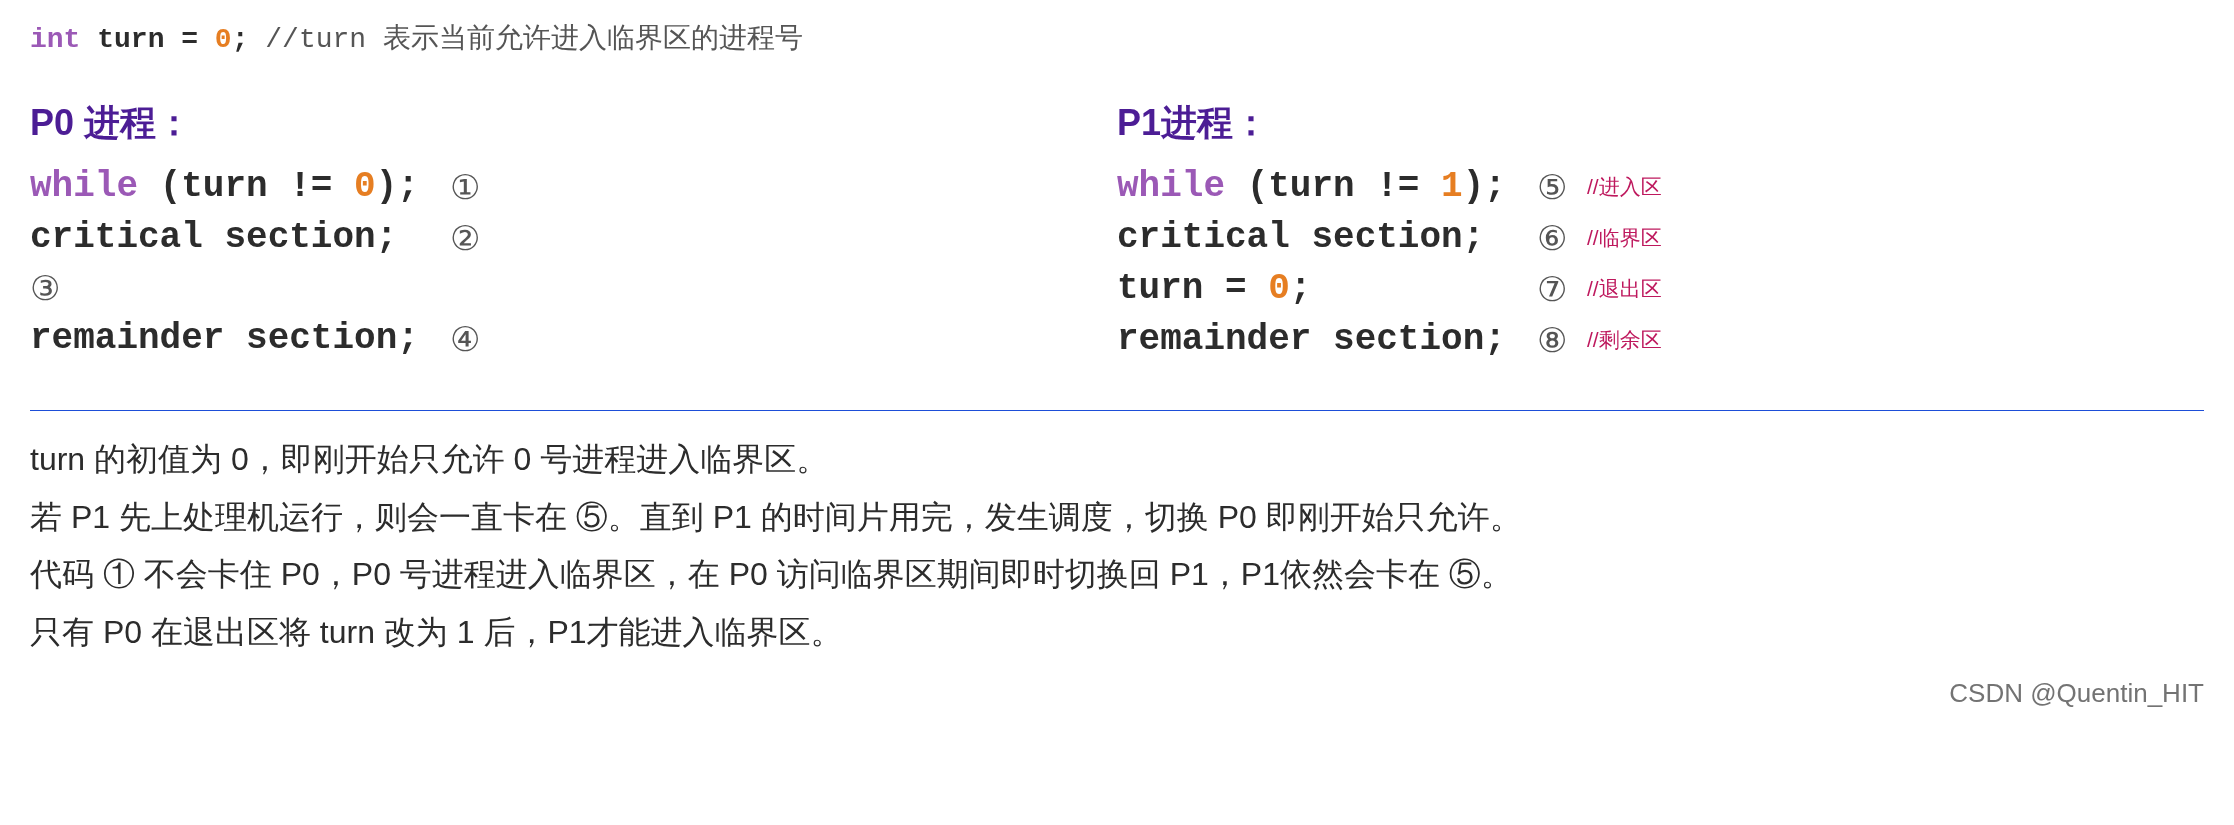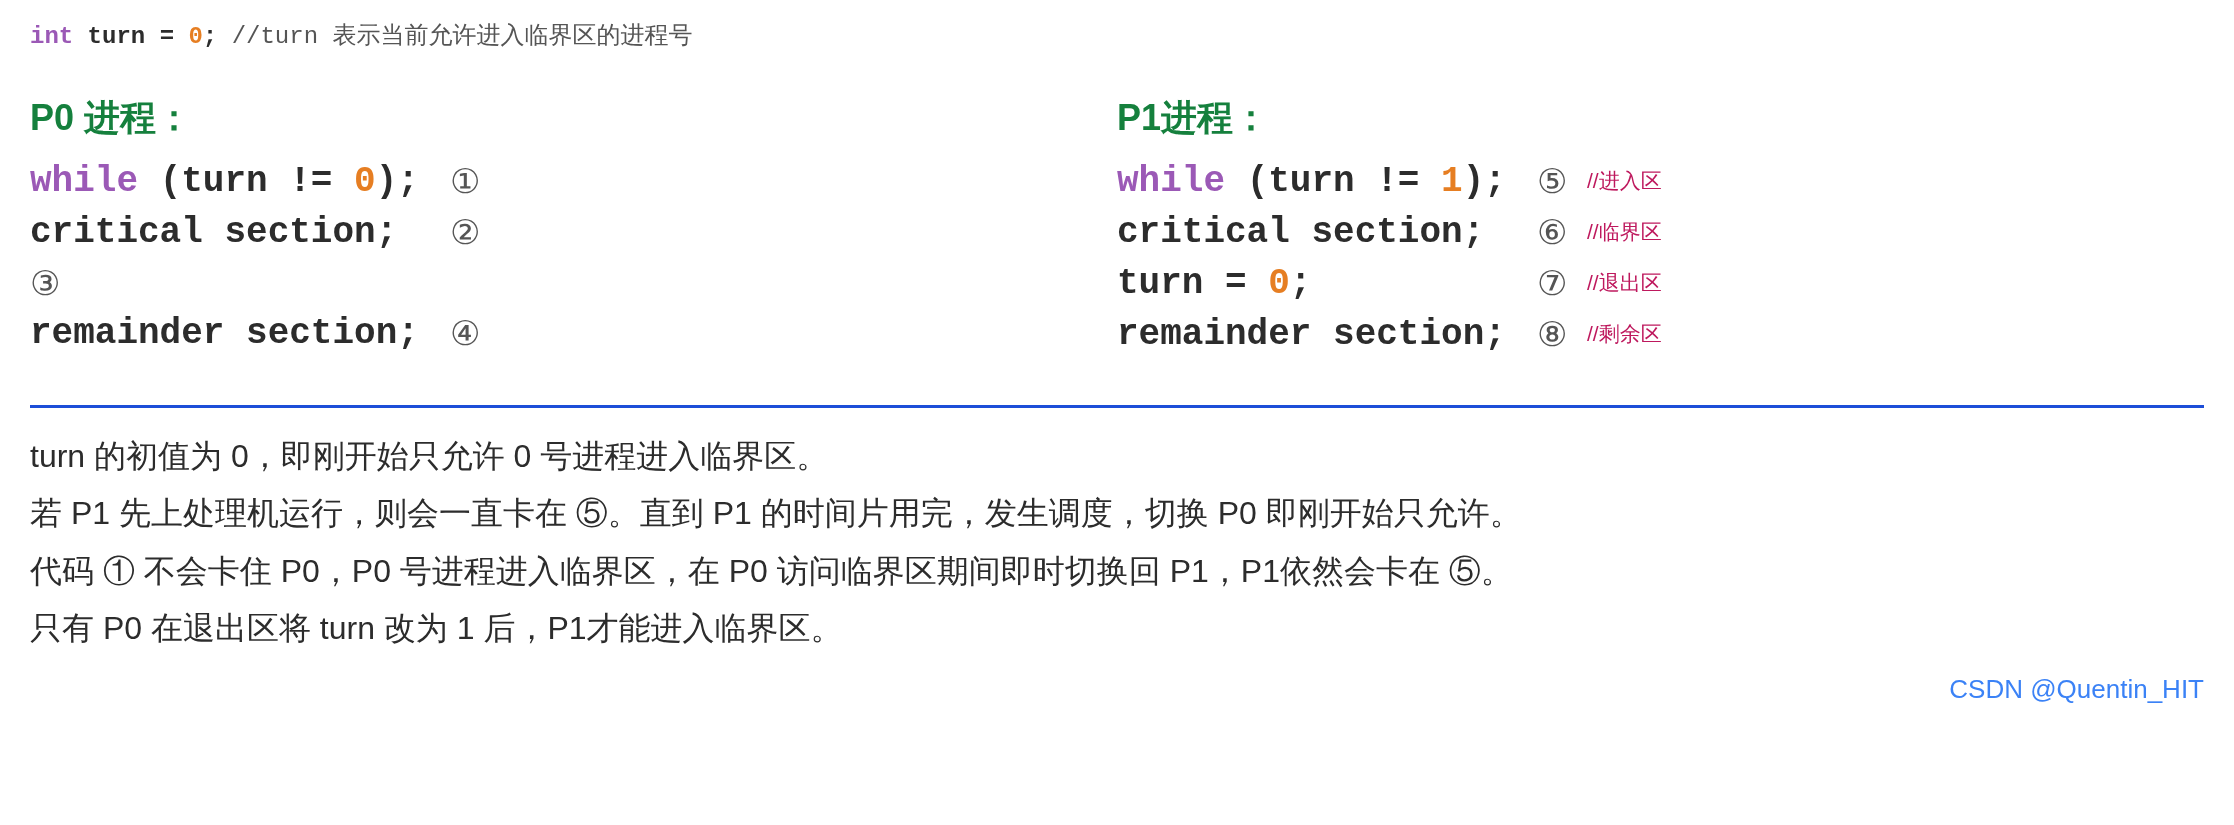--- a/index.html
+++ b/index.html
@@ -12,21 +12,21 @@
       background: #ffffff;
       font-family: 'Segoe UI', Arial, sans-serif;
       padding: 20px 30px;
       width: 2234px;
       min-height: 825px;
       font-size: 32px;
     }
 
     .top-code-line {
       font-family: 'Courier New', Courier, monospace;
-      font-size: 24px;
+      font-size: 28px;
       font-weight: bold;
       margin-bottom: 40px;
       line-height: 1.4;
     }
 
     .keyword {
       color: #9b59b6;
       font-weight: bold;
     }
 
@@ -52,21 +52,21 @@
     }
 
     .process-col {
       flex: 1;
       padding-right: 20px;
     }
 
     .process-heading {
       font-size: 36px;
       font-weight: bold;
-      color: #15803d;
+      color: #4c1d95;
       margin-bottom: 18px;
     }
 
     .code-row {
       display: flex;
       flex-direction: row;
       align-items: center;
       margin-bottom: 10px;
     }
 
@@ -84,34 +84,34 @@
       min-width: 50px;
     }
 
     .comment-label {
       font-size: 21px;
       color: #be185d;
     }
 
     .description-block {
       margin-top: 30px;
-      border-top: 3px solid #1d4ed8;
+      border-top: 1px solid #1d4ed8;
       padding-top: 20px;
     }
 
     .desc-line {
       font-size: 32px;
       color: #2c2c2c;
       line-height: 1.8;
     }
 
     .csdn-credit {
       text-align: right;
       font-size: 26px;
-      color: #3b82f6;
+      color: #737373;
       margin-top: 16px;
     }
   </style>
 </head>
 <body>
 
 <div class="top-code-line">
   <span class="keyword">int</span><span class="code-normal"> turn = </span><span class="number-literal">0</span><span class="code-normal">;</span><span class="comment"> //turn 表示当前允许进入临界区的进程号</span>
 </div>
 

